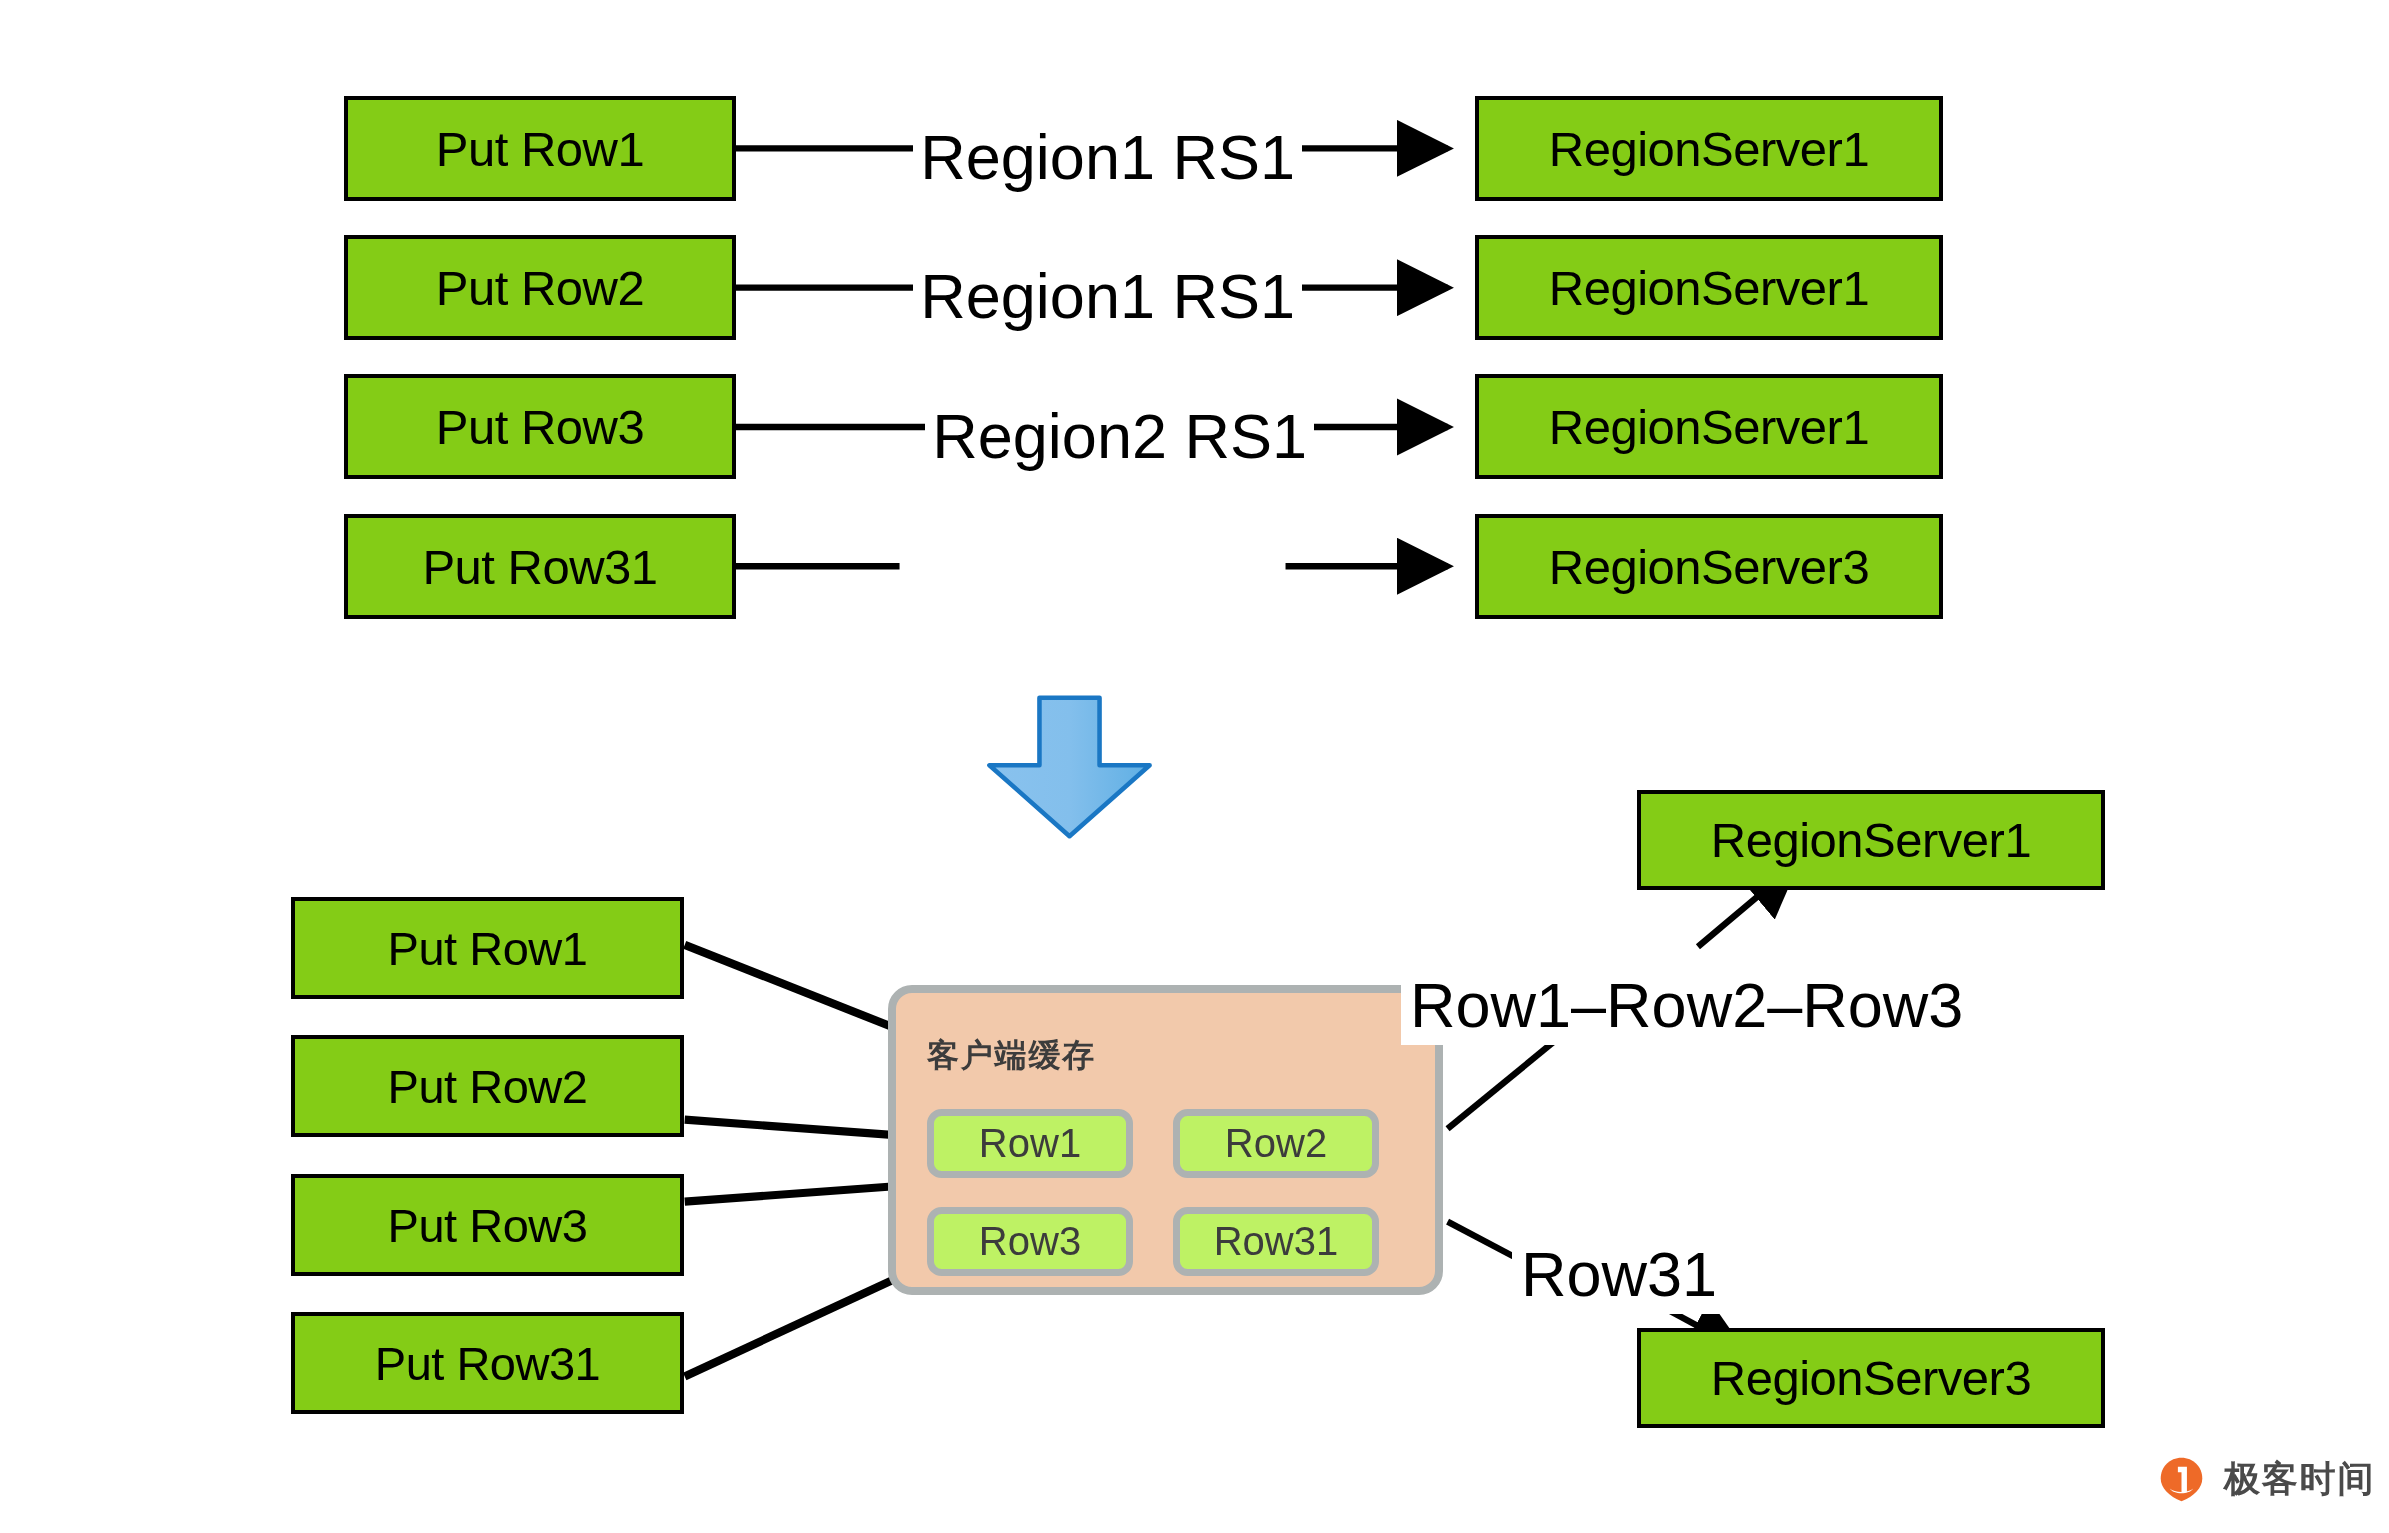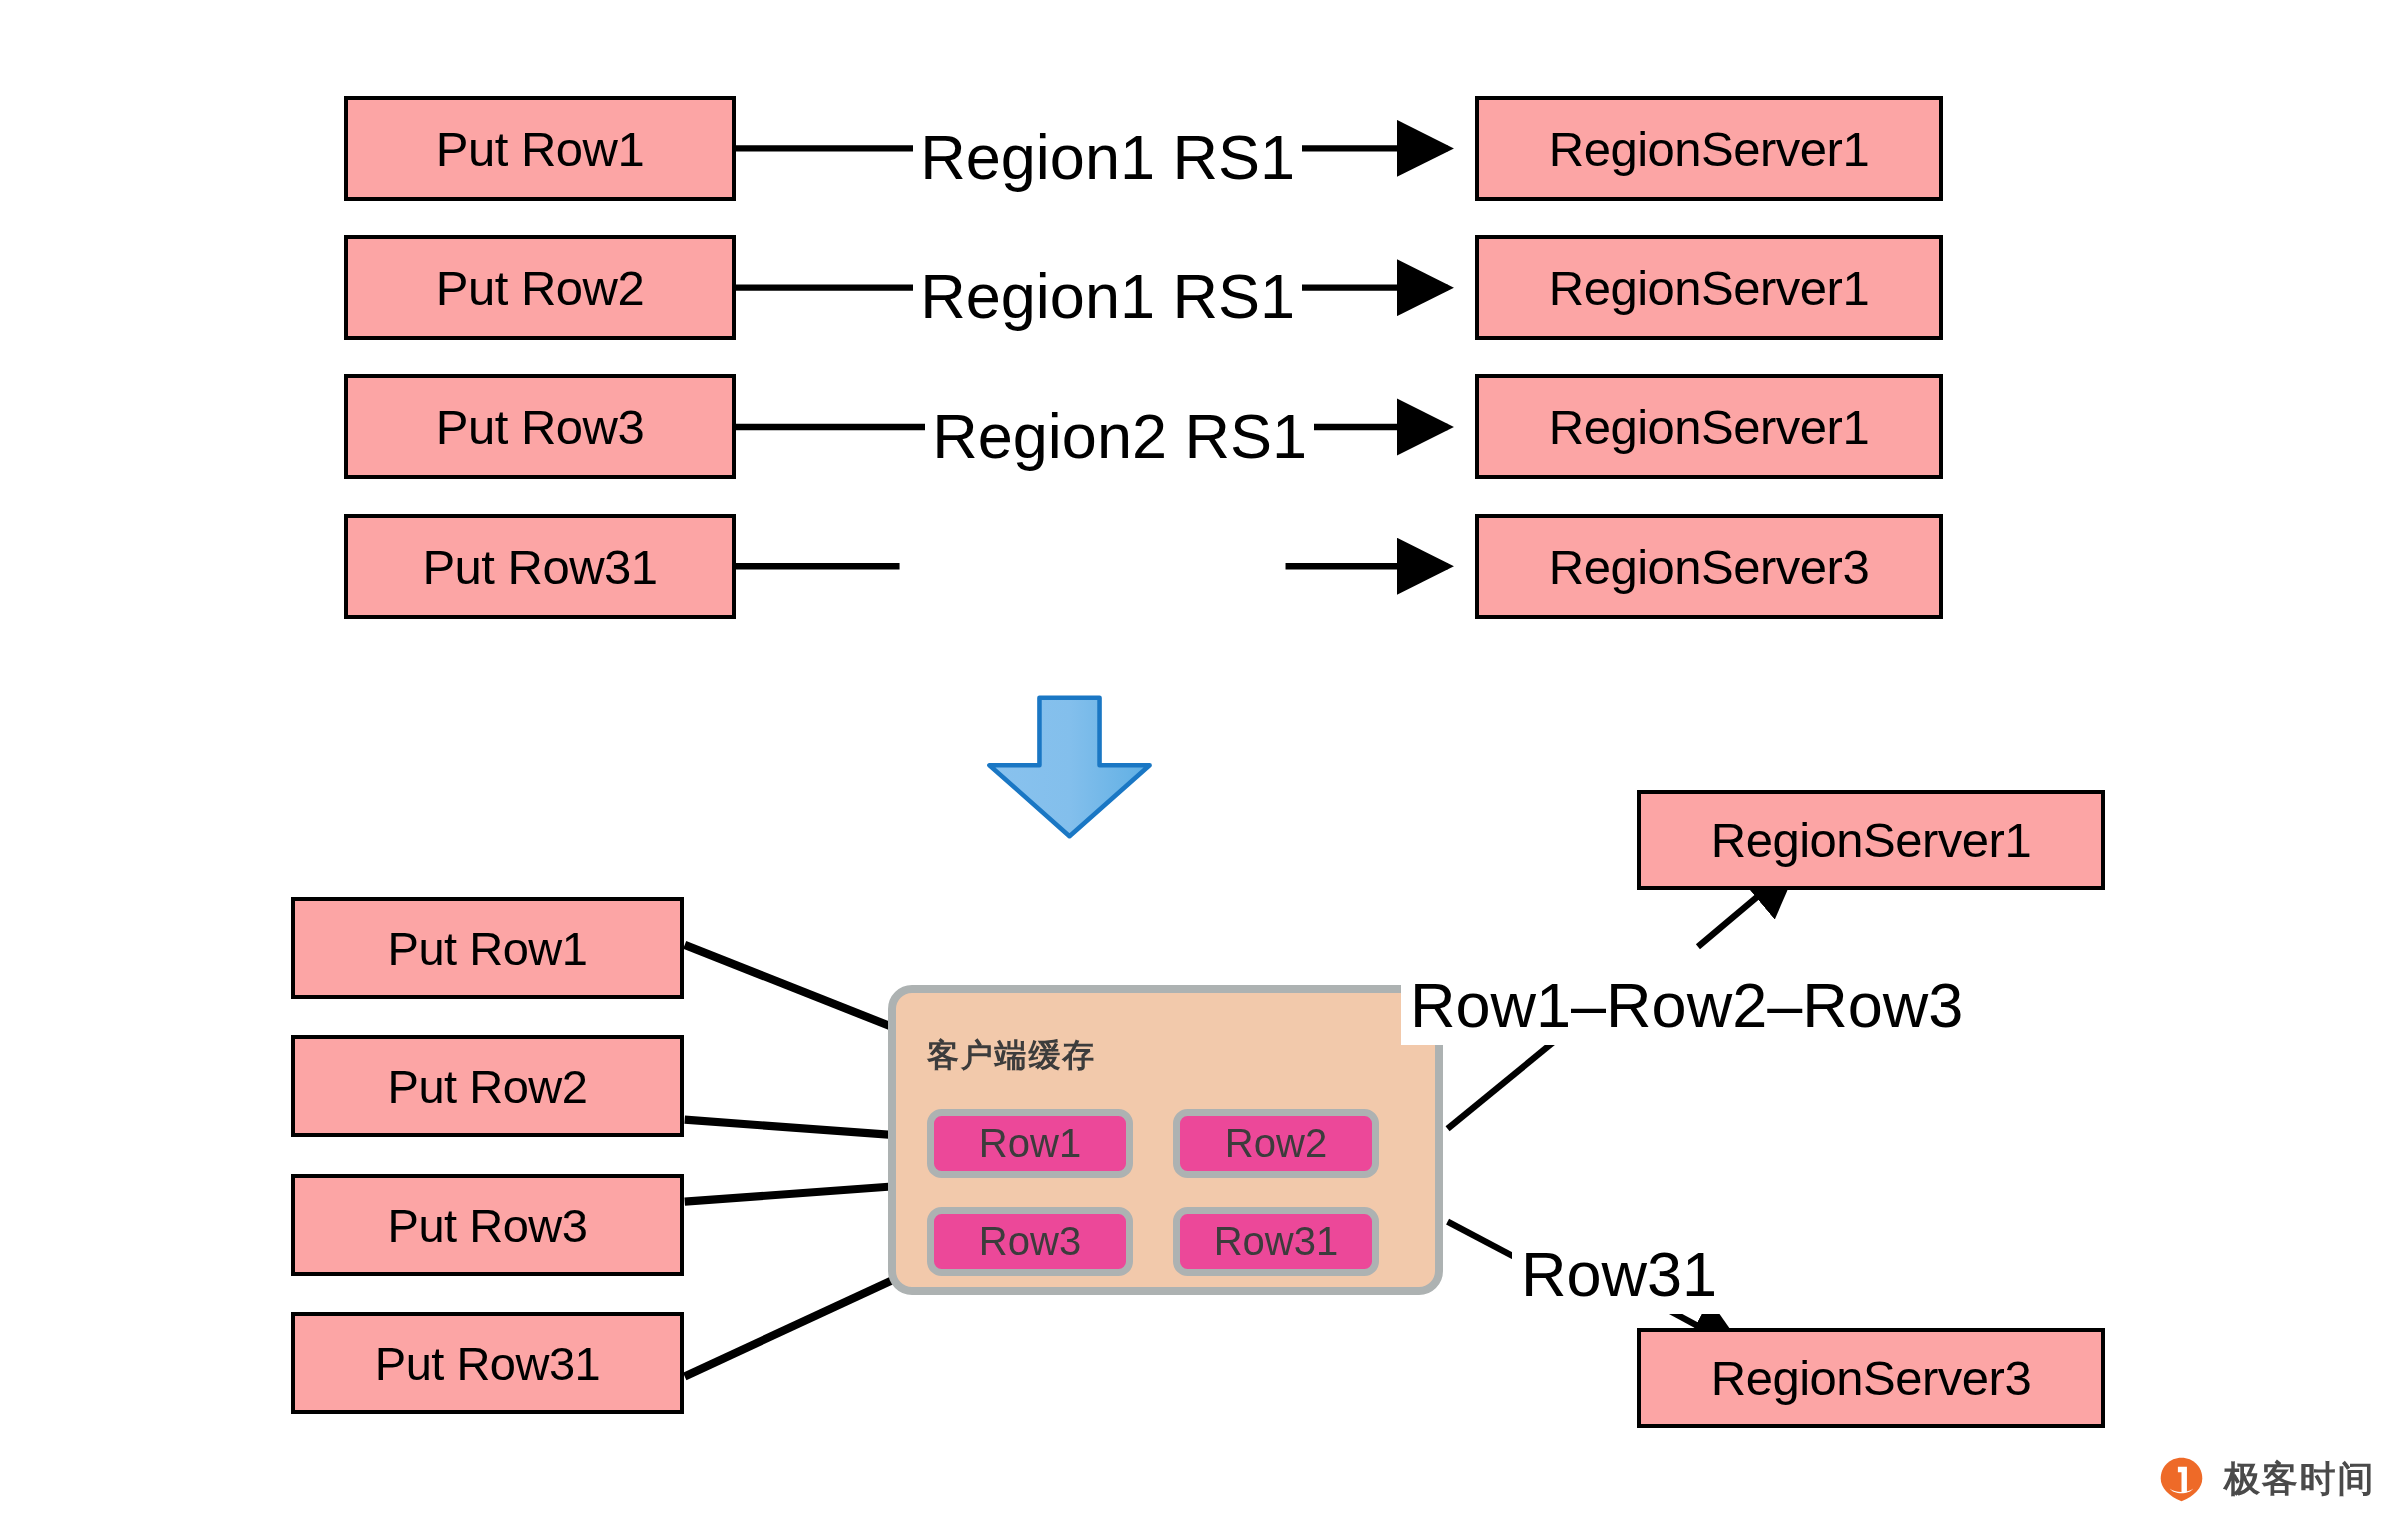--- a/index.html
+++ b/index.html
@@ -5,21 +5,21 @@
   html,body{margin:0;padding:0;background:#ffffff;}
   body{
     font-family:"Liberation Sans","DejaVu Sans",sans-serif;
     width:2389px;height:1533px;position:relative;overflow:hidden;
   }
   #stage{position:absolute;left:0;top:0;width:2389px;height:1533px;background:#fff;}
 
   
   .ybox{
     position:absolute;
-    background:#fca5a5;
+    background:#84cc16;
     border:4.6px solid #000000;
     box-sizing:border-box;
     display:flex;align-items:center;justify-content:center;
     color:#000;
     font-size:49px;
     letter-spacing:-0.5px;
     white-space:nowrap;
   }
   .ybox.small{font-size:47px;}
 
@@ -47,21 +47,21 @@
     border-radius:24px;
     box-sizing:border-box;
   }
   #cache-title{
     position:absolute;left:927px;top:1034px;
     font-size:32px;font-weight:bold;color:#3c3c3c;
     white-space:nowrap;letter-spacing:1.8px;
   }
   .rowpill{
     position:absolute;
-    background:#ec4899;
+    background:#bef264;
     border:7.3px solid #adb2b2;
     border-radius:14.6px;
     box-sizing:border-box;
     display:flex;align-items:center;justify-content:center;
     font-size:40px;color:#3c3c3c;white-space:nowrap;
   }
 
   
   #blue-arrow{position:absolute;left:983px;top:694px;width:173px;height:146px;}
 

